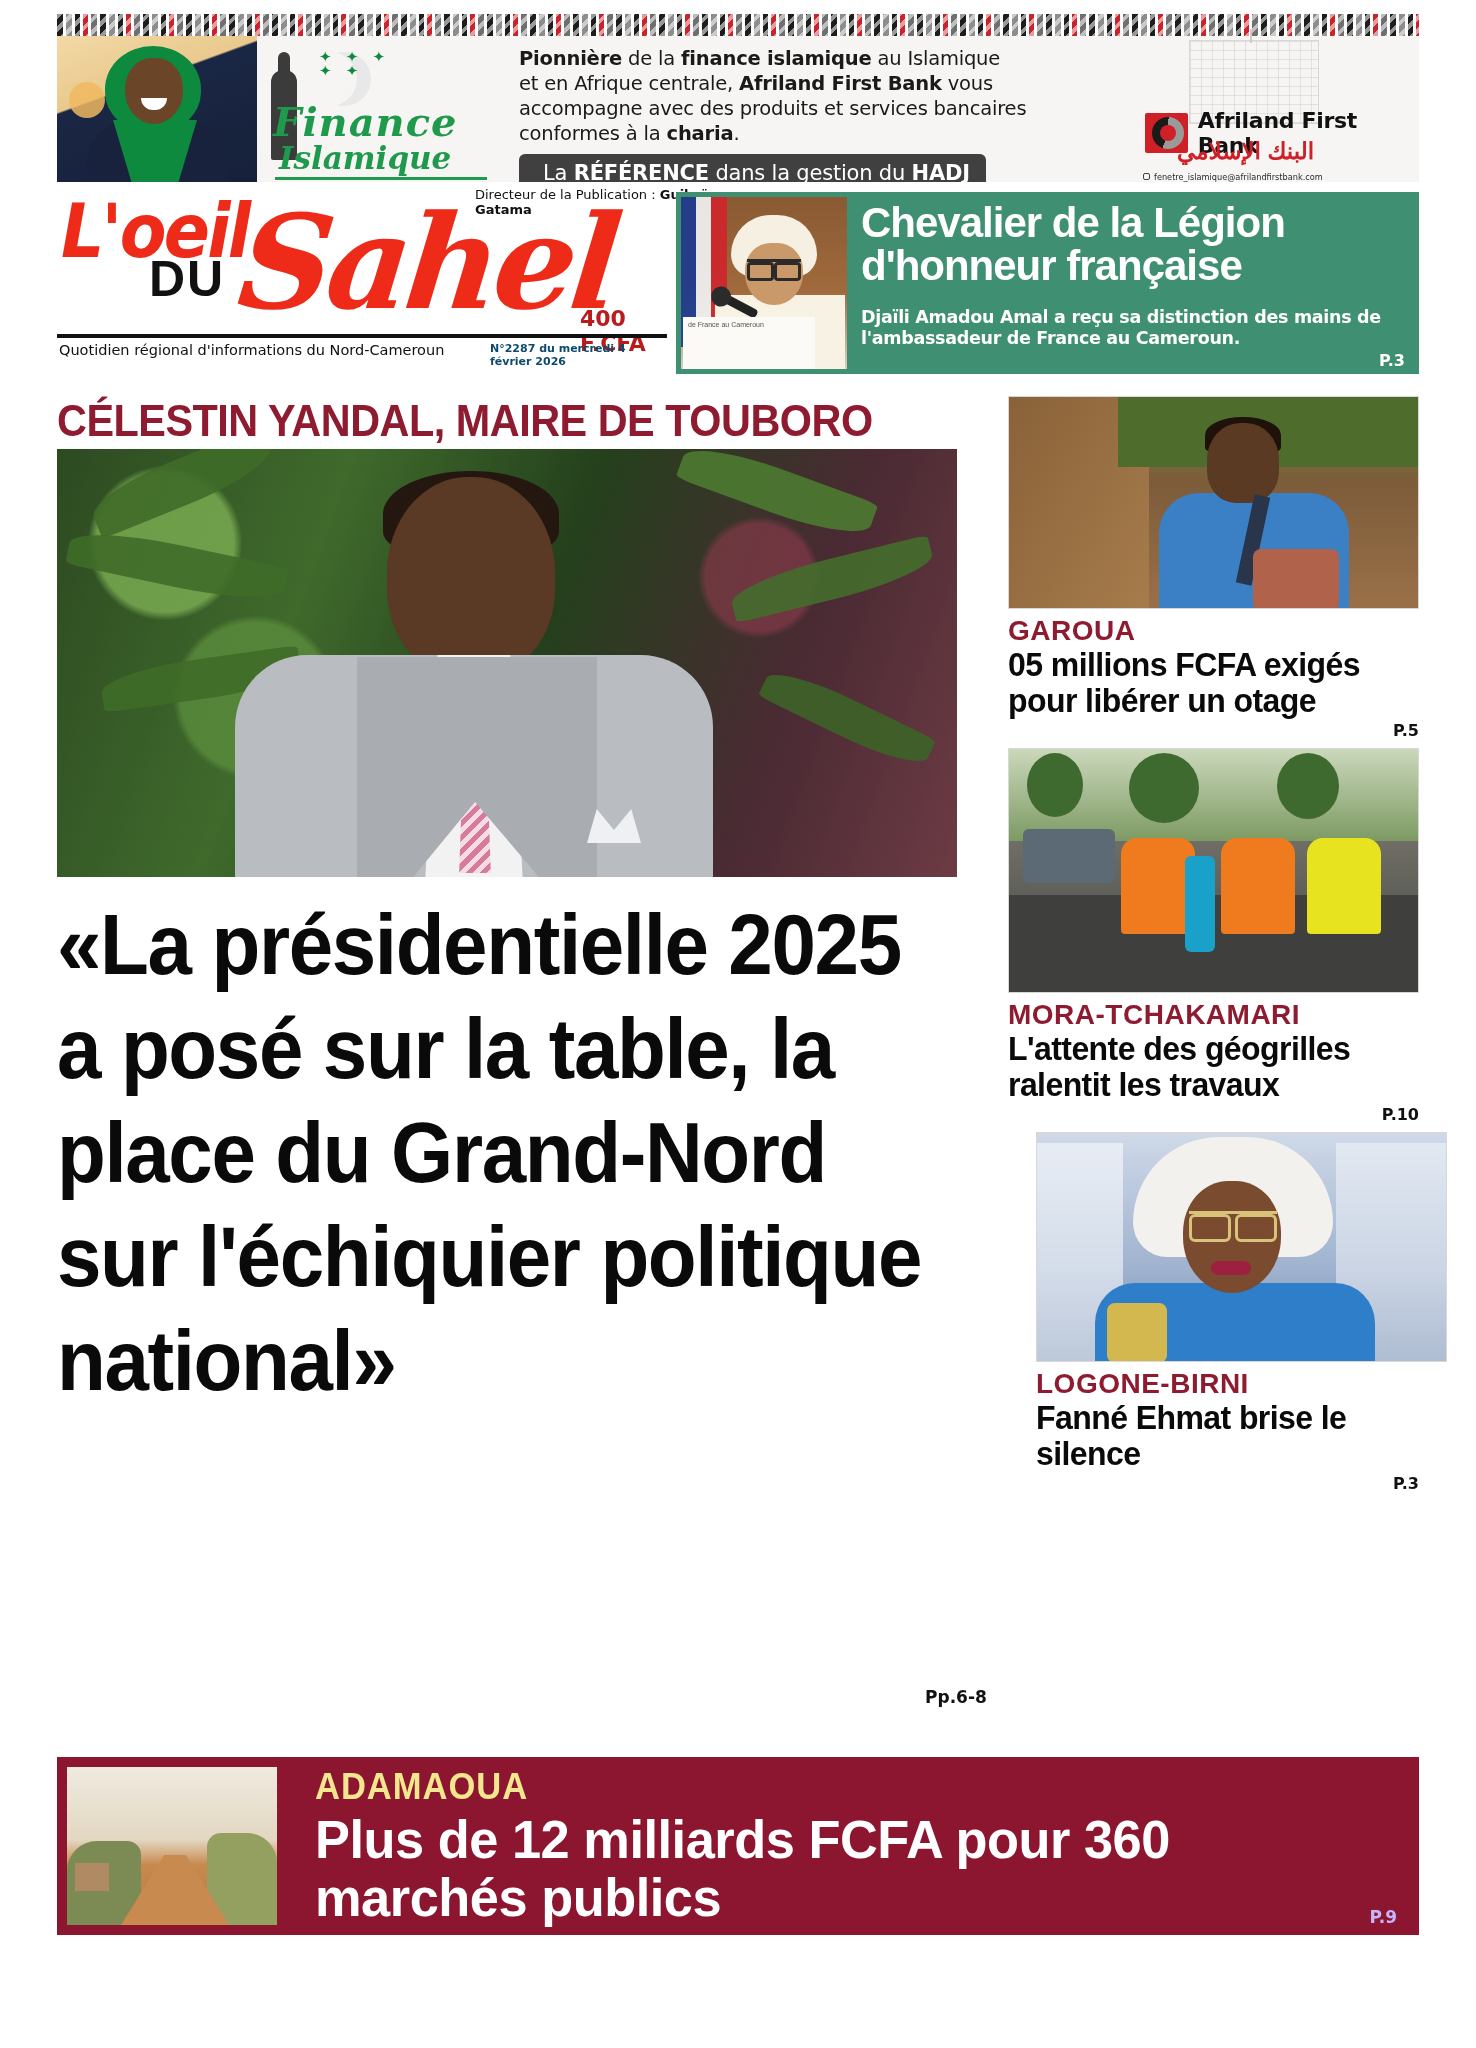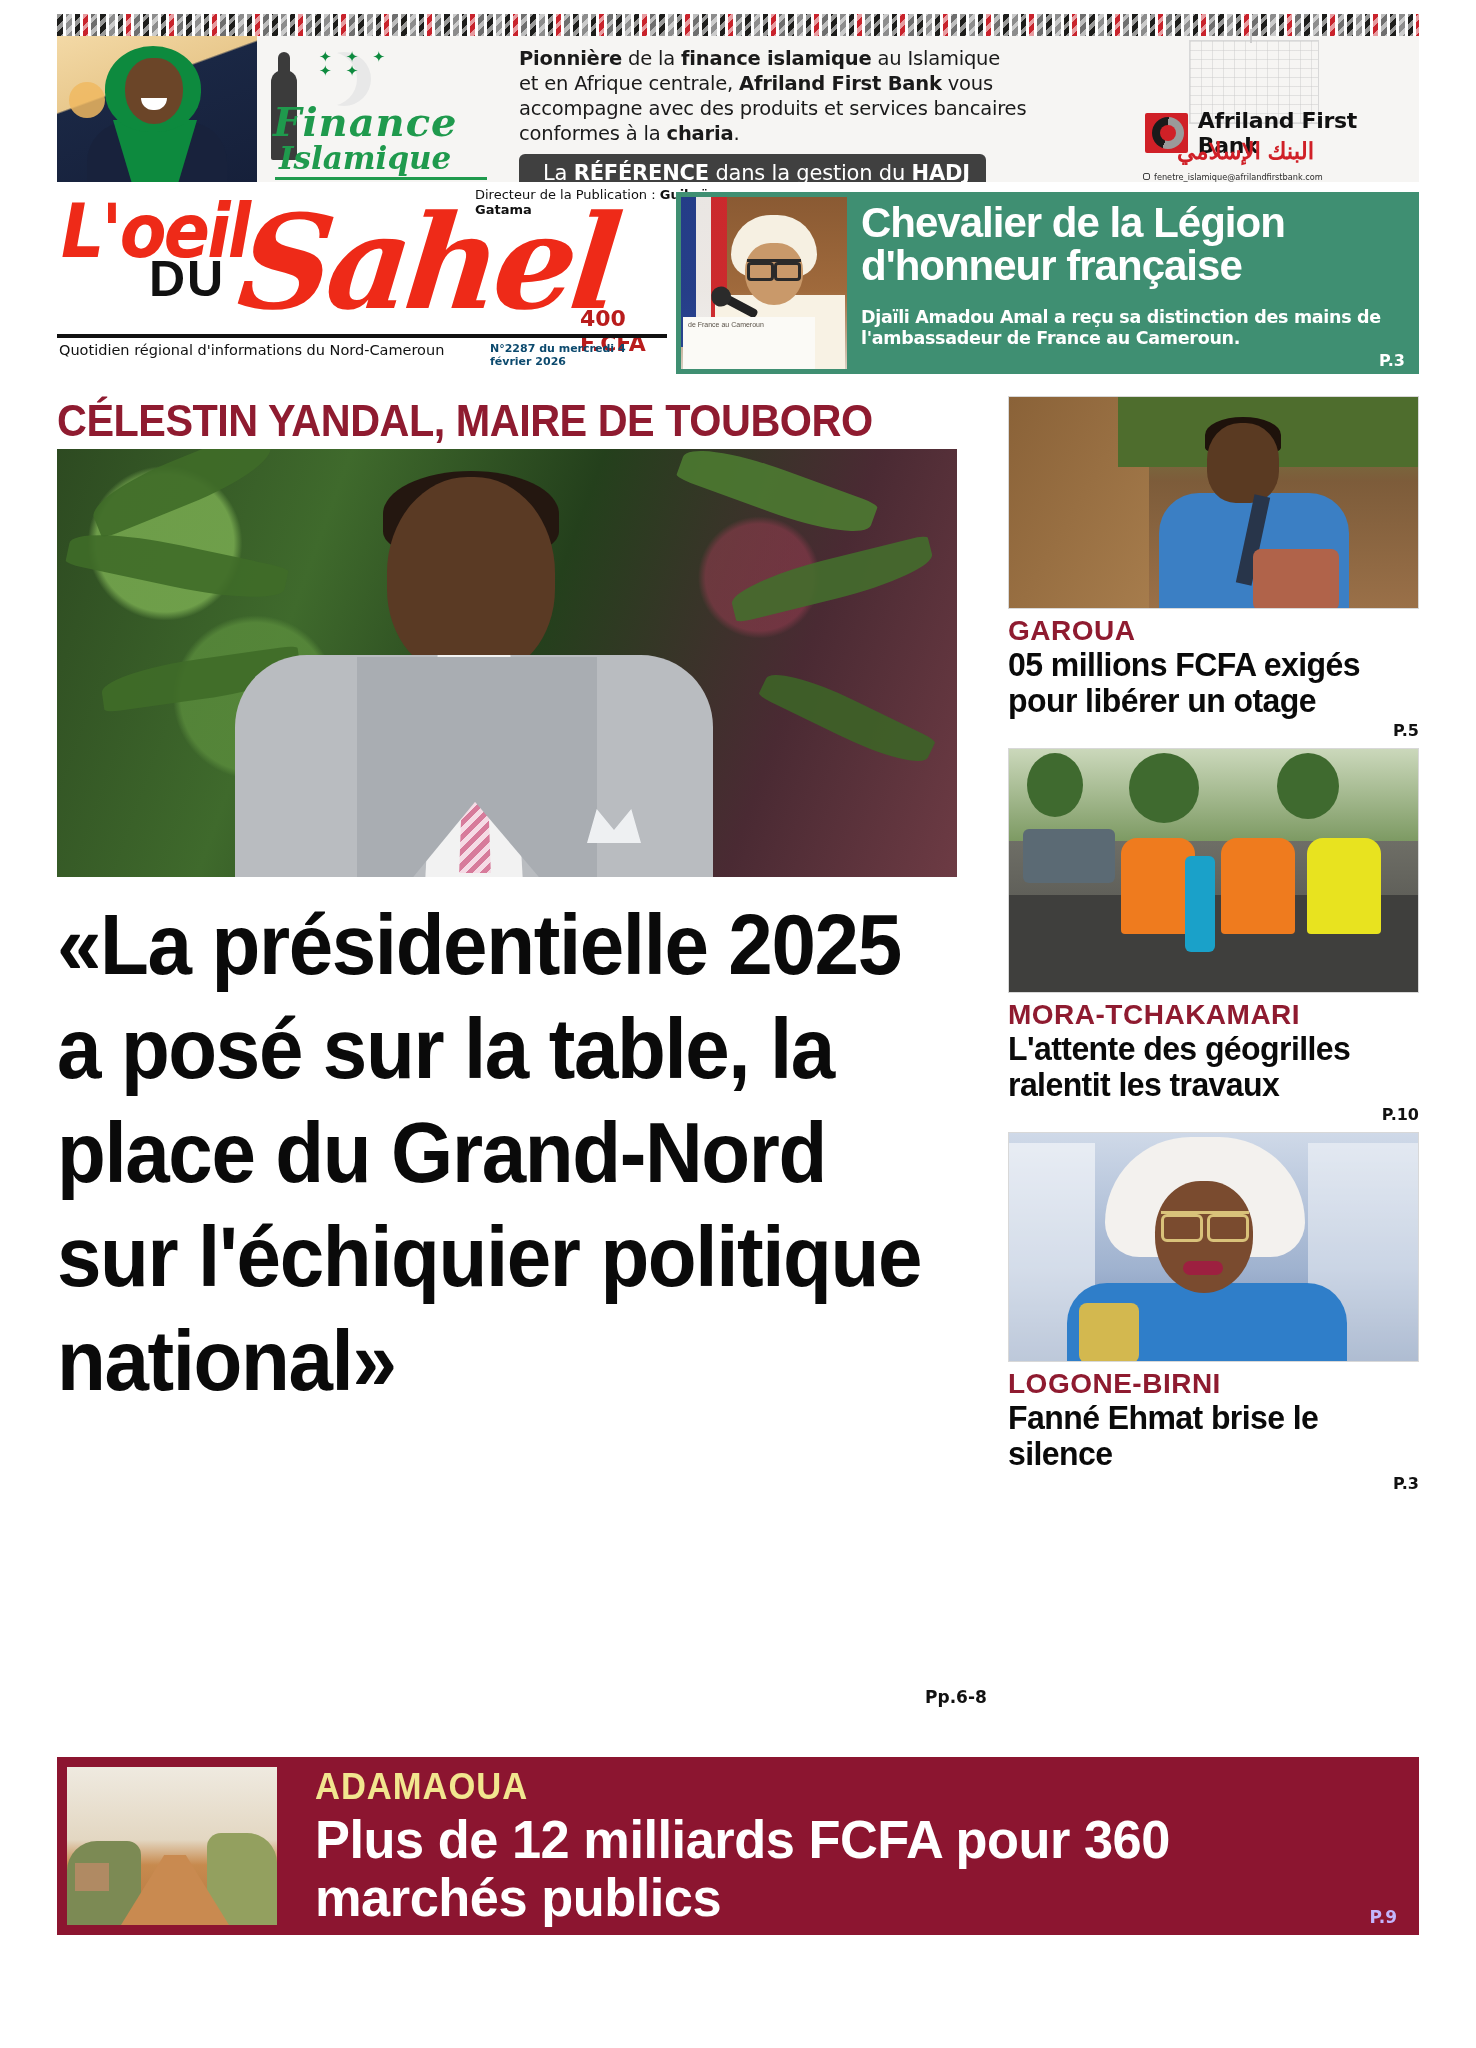--- a/index.html
+++ b/index.html
@@ -516,21 +516,21 @@
         <div class="w vest" style="left:112px;"></div>
         <div class="w vest" style="left:212px;"></div>
         <div class="w vest2" style="left:298px;"></div>
         <div class="jack"></div>
       </div>
       <div class="side-kicker">MORA-TCHAKAMARI</div>
       <div class="side-title">L'attente des géogrilles ralentit les travaux</div>
       <div class="side-page">P.10</div>
     </div>
 
-    <div class="side-item" style="margin-top:8px;">
+    <div class="side-item" style="margin-top:8px;margin-left:28px;">
       <div class="side-photo p3">
         <div class="side1"></div>
         <div class="side2"></div>
         <div class="robe"></div>
         <div class="trim"></div>
         <div class="veil"></div>
         <div class="fc"></div>
         <div class="gl"></div>
         <div class="lip"></div>
       </div>

